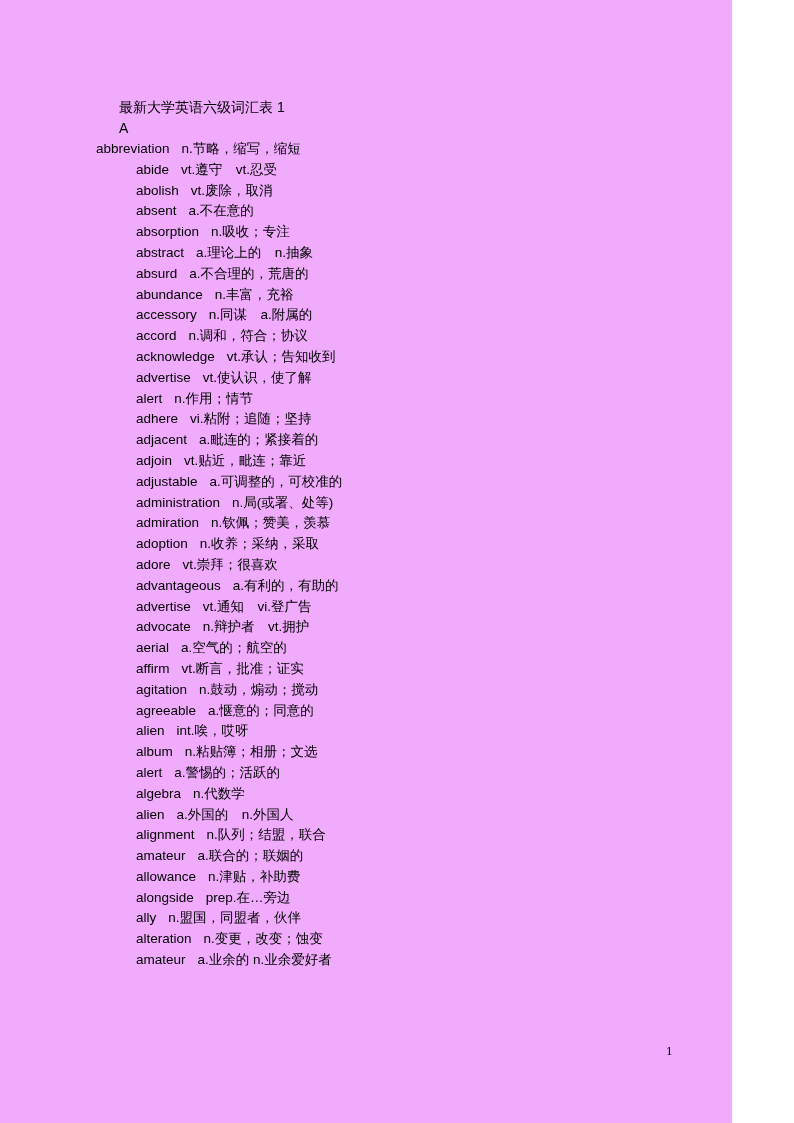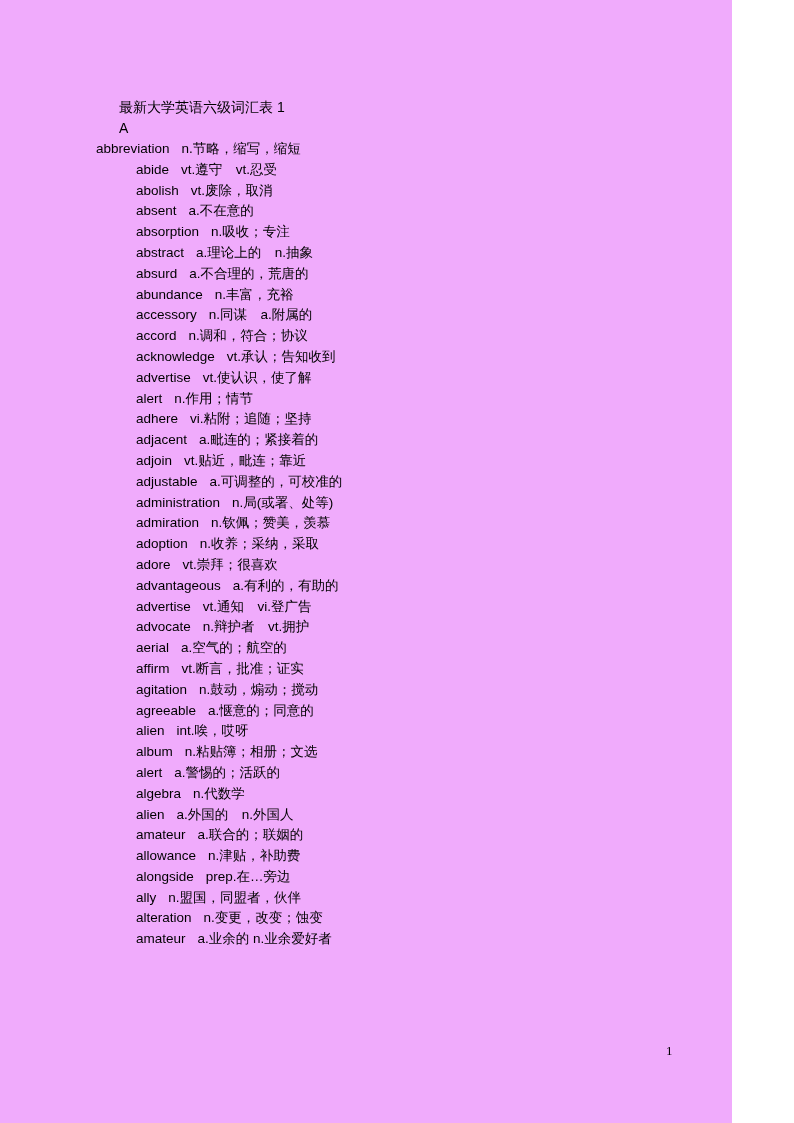--- a/index.html
+++ b/index.html
@@ -107,20 +107,21 @@
     <li class="entry"><span class="word">advocate</span><span class="def">n.辩护者　vt.拥护</span></li>
     <li class="entry"><span class="word">aerial</span><span class="def">a.空气的；航空的</span></li>
     <li class="entry"><span class="word">affirm</span><span class="def">vt.断言，批准；证实</span></li>
     <li class="entry"><span class="word">agitation</span><span class="def">n.鼓动，煽动；搅动</span></li>
     <li class="entry"><span class="word">agreeable</span><span class="def">a.惬意的；同意的</span></li>
     <li class="entry"><span class="word">alien</span><span class="def">int.唉，哎呀</span></li>
     <li class="entry"><span class="word">album</span><span class="def">n.粘贴簿；相册；文选</span></li>
     <li class="entry"><span class="word">alert</span><span class="def">a.警惕的；活跃的</span></li>
     <li class="entry"><span class="word">algebra</span><span class="def">n.代数学</span></li>
     <li class="entry"><span class="word">alien</span><span class="def">a.外国的　n.外国人</span></li>
+    <li class="entry"><span class="word">alignment</span><span class="def">n.队列；结盟，联合</span></li>
     <li class="entry"><span class="word">amateur</span><span class="def">a.联合的；联姻的</span></li>
     <li class="entry"><span class="word">allowance</span><span class="def">n.津贴，补助费</span></li>
     <li class="entry"><span class="word">alongside</span><span class="def">prep.在…旁边</span></li>
     <li class="entry"><span class="word">ally</span><span class="def">n.盟国，同盟者，伙伴</span></li>
     <li class="entry"><span class="word">alteration</span><span class="def">n.变更，改变；蚀变</span></li>
     <li class="entry"><span class="word">amateur</span><span class="def">a.业余的 n.业余爱好者</span></li>
   </ul>
 
   <div class="page-number">1</div>
 </div>

